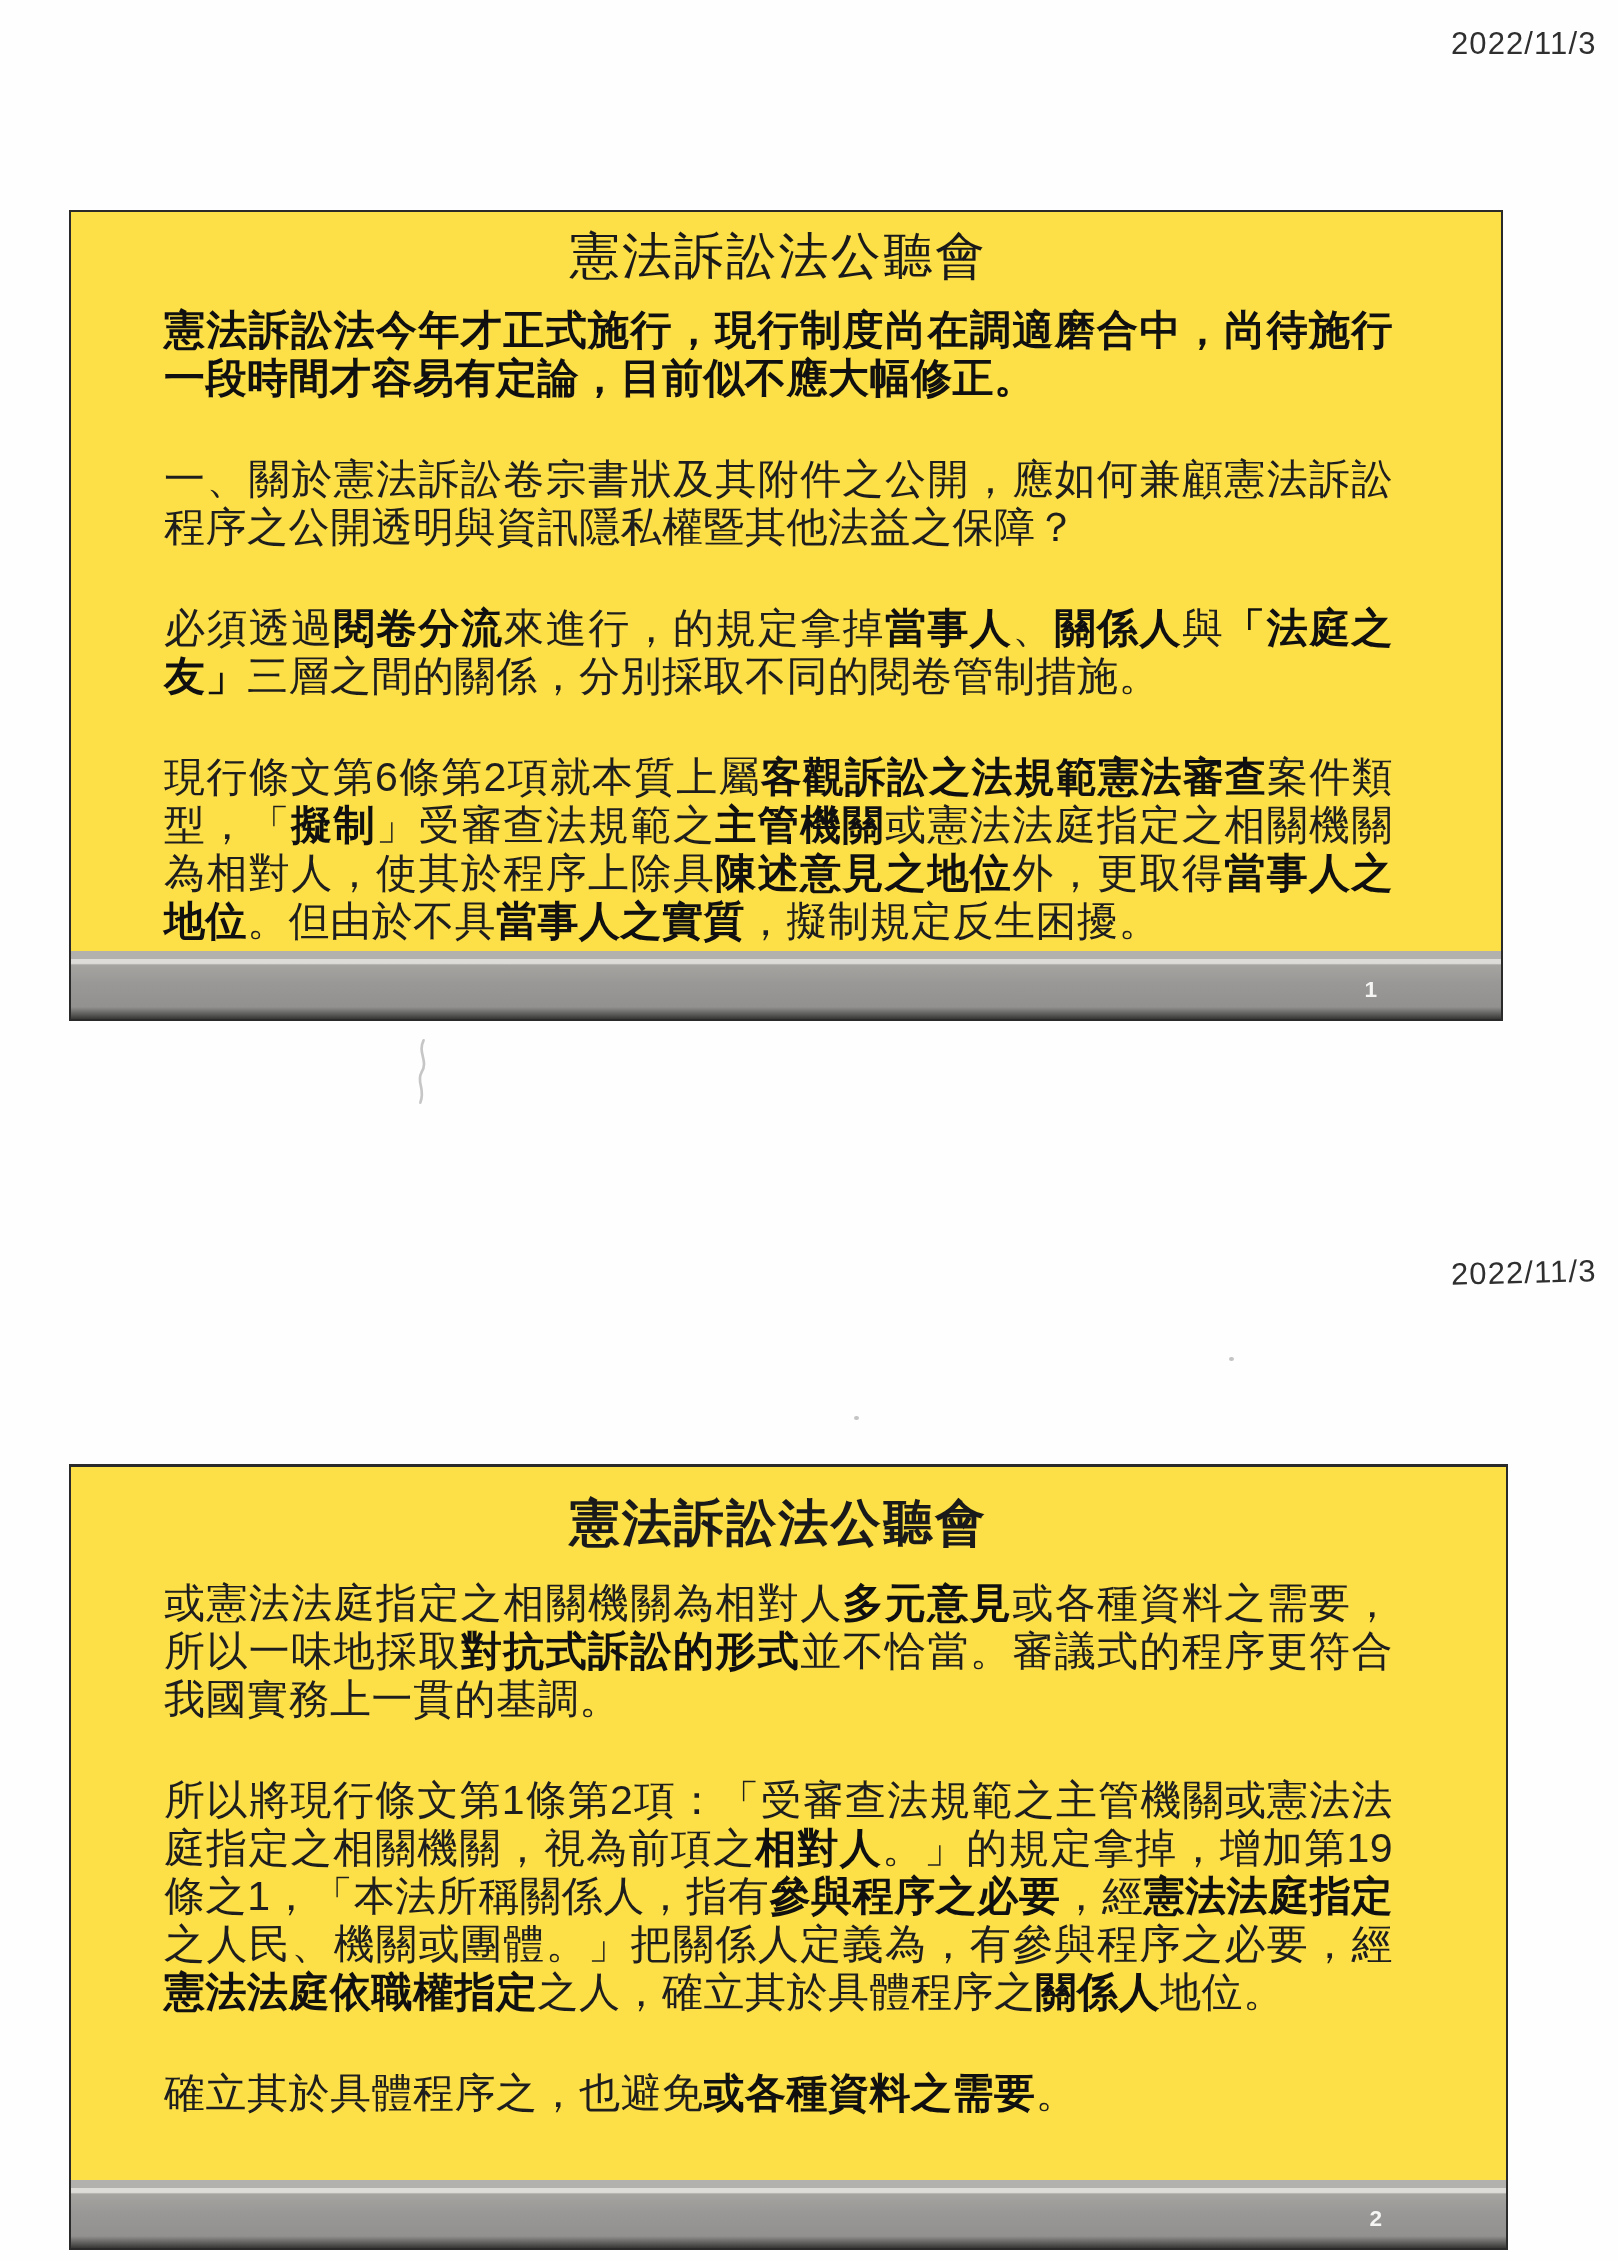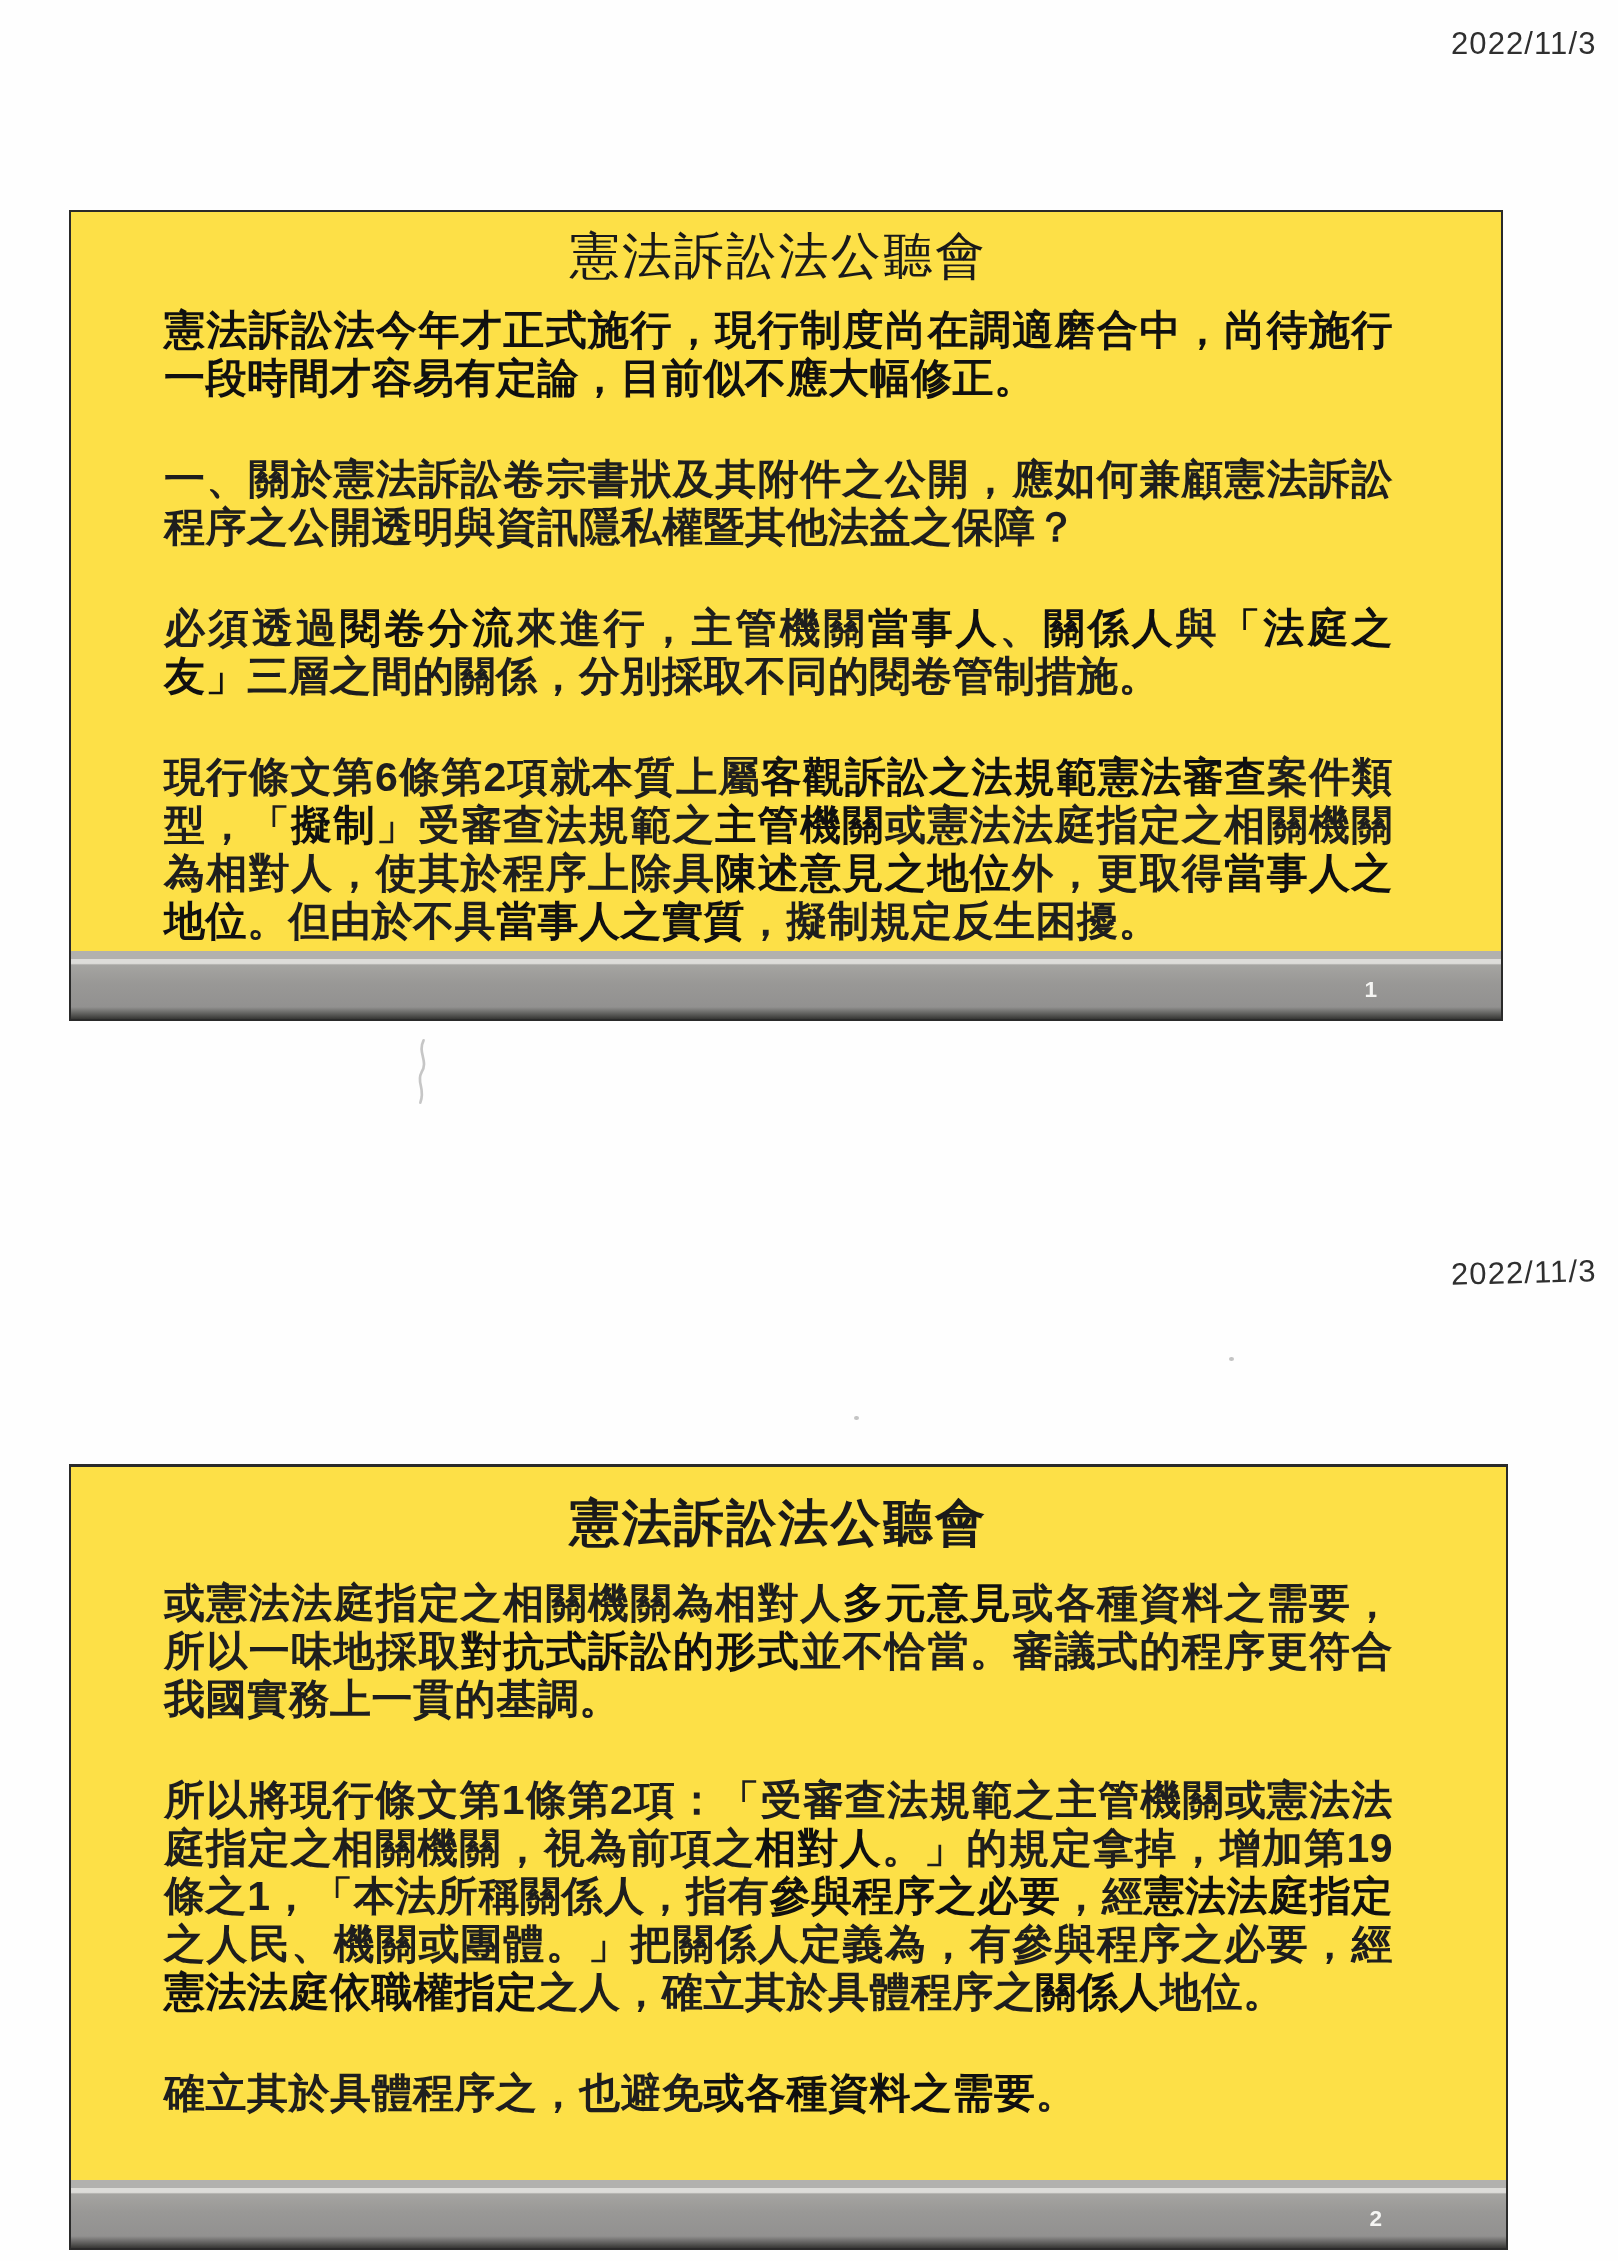--- a/index.html
+++ b/index.html
@@ -52,21 +52,21 @@
   .paragraphs { color:#1e1e1e; }
   .para {
     font-size:41px;
     line-height:48px;
     margin:12px 0 53px 0;
     text-align:justify;
     letter-spacing:0.5px;
     color:#1e1e1e;
   }
   .para:last-child { margin-bottom:0; }
-  .run { font-weight:700; }
+  .run { font-weight:400; }
   .run.bold { font-weight:700; color:#101010; }
 
   .footer-bar {
     position:absolute;
     left:0; right:0; bottom:0;
     height:68px;
     background:linear-gradient(180deg,
       #b2b1ae 0px, #b2b1ae 7.5px,
       #dddcd9 8px, #dddcd9 12.4px,
       #a5a4a1 14px, #999896 32px,
@@ -95,21 +95,21 @@
 <div class="scan-page">
 
   <div class="date-stamp date-top">2022/11/3</div>
 
   <section class="slide slide-1">
     <div class="slide-inner">
       <h1 class="slide-title">憲法訴訟法公聽會</h1>
       <div class="paragraphs">
           <p class="para"><span class="run bold">憲法訴訟法今年才正式施行，現行制度尚在調適磨合中，尚待施行一段時間才容易有定論，目前似不應大幅修正。</span></p>
           <p class="para"><span class="run">一、關於憲法訴訟卷宗書狀及其附件之公開，應如何兼顧憲法訴訟程序之公開透明與資訊隱私權暨其他法益之保障？</span></p>
-          <p class="para"><span class="run">必須透過</span><span class="run bold">閱卷分流</span><span class="run">來進行，主管機關</span><span class="run bold">當事人</span><span class="run">、</span><span class="run bold">關係人</span><span class="run">與</span><span class="run bold">「法庭之友」</span><span class="run">三層之間的關係，分別採取不同的閱卷管制措施。</span></p>
+          <p class="para"><span class="run">必須透過</span><span class="run bold">閱卷分流</span><span class="run">來進行，的規定拿掉</span><span class="run bold">當事人</span><span class="run">、</span><span class="run bold">關係人</span><span class="run">與</span><span class="run bold">「法庭之友」</span><span class="run">三層之間的關係，分別採取不同的閱卷管制措施。</span></p>
           <p class="para"><span class="run">現行條文第6條第2項就本質上屬</span><span class="run bold">客觀訴訟之法規範憲法審查</span><span class="run">案件類型，「</span><span class="run bold">擬制</span><span class="run">」受審查法規範之</span><span class="run bold">主管機關</span><span class="run">或憲法法庭指定之相關機關為相對人，使其於程序上除具</span><span class="run bold">陳述意見之地位</span><span class="run">外，更取得</span><span class="run bold">當事人之地位</span><span class="run">。但由於不具</span><span class="run bold">當事人之實質</span><span class="run">，擬制規定反生困擾。</span></p>
         </div>
       <div class="footer-bar">
         <span class="page-number">1</span>
       </div>
     </div>
   </section>
 
   <div class="date-stamp date-mid">2022/11/3</div>
 

